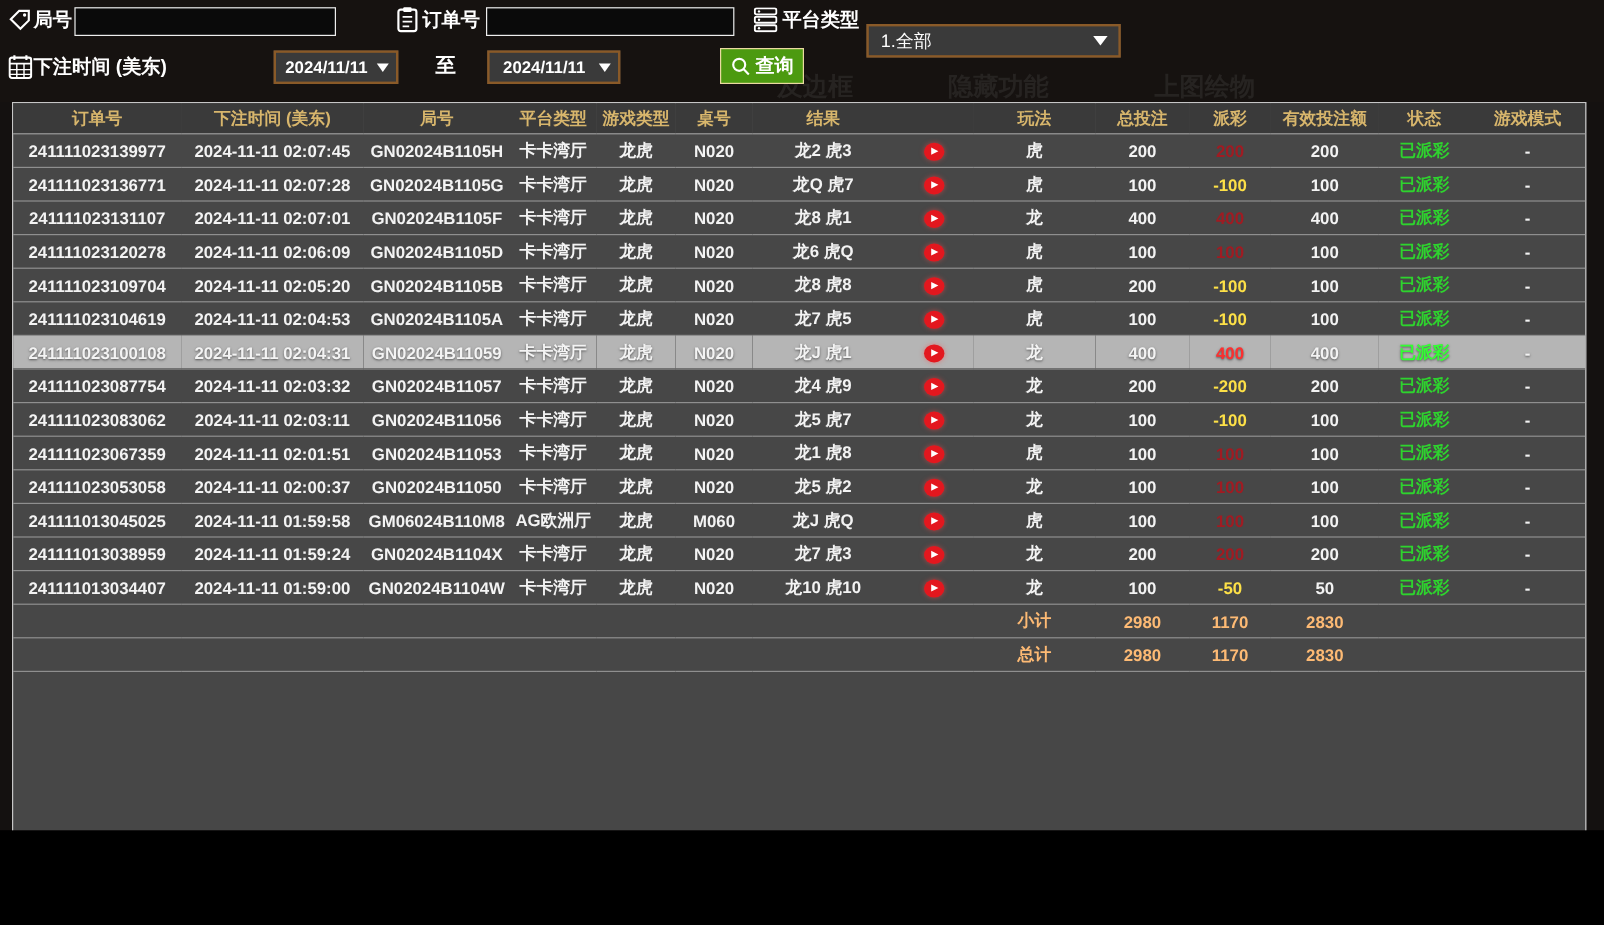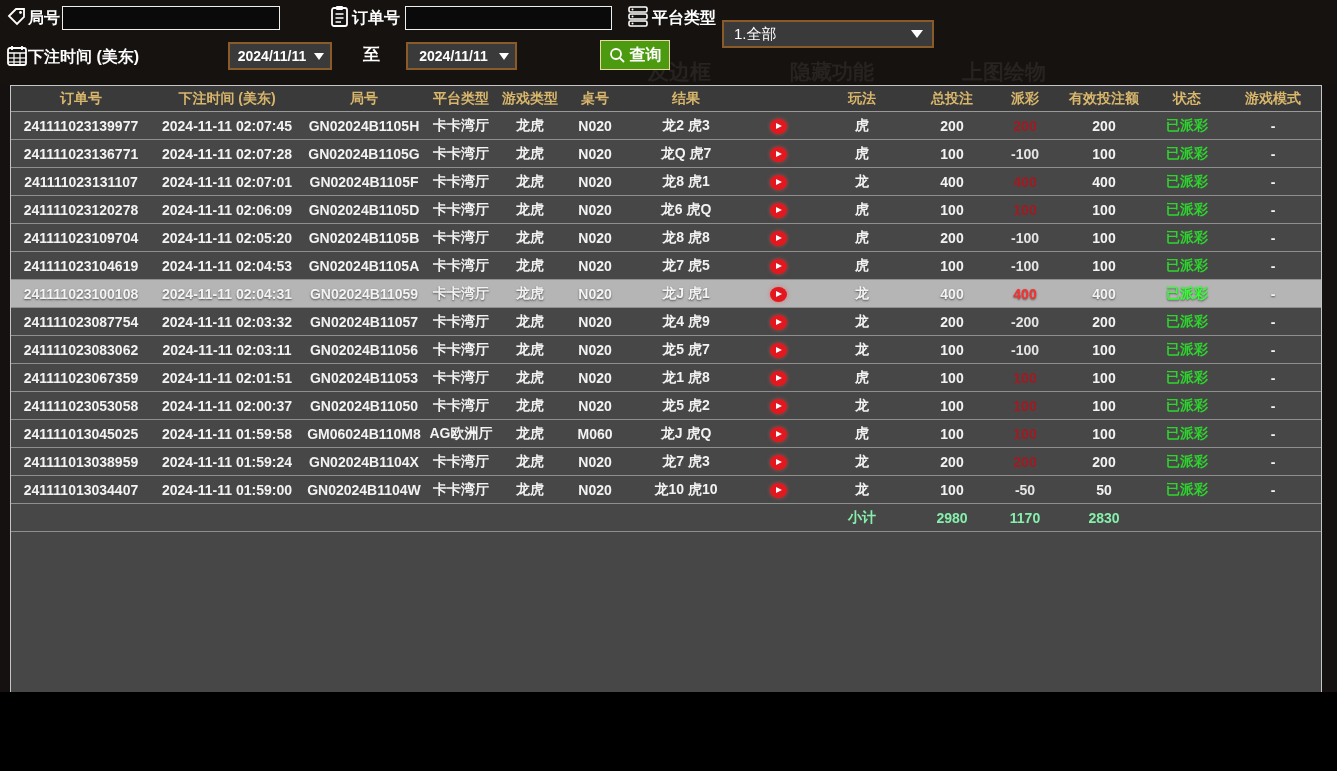--- a/index.html
+++ b/index.html
@@ -28,24 +28,24 @@
              border:1px solid #c6c6c6;box-sizing:border-box;z-index:2;}
   table{border-collapse:collapse;table-layout:fixed;width:1310px;}
   thead th{height:25px;background:#3a3a3a;color:#d8b66c;font-size:14px;font-weight:700;
            border-bottom:1px solid #9a9a9a;padding:0;white-space:nowrap;overflow:hidden;}
   tbody td{height:27px;text-align:center;font-size:14px;font-weight:700;color:#f3f3f3;
            border-bottom:1px solid #8f8f8f;padding:0;white-space:nowrap;overflow:hidden;}
   tr.hl{background:#b5b5b5;}
   tr.hl td{text-shadow:0 1px 2px rgba(0,0,0,.55);}
   td.pos{color:#a01b22;}
   tr.hl td.pos{color:#ff2e2e;}
-  td.neg{color:#e5e5e5;}
+  td.neg{color:#fde047;}
   td.status{color:#2ed32e;}
   tr.hl td.status{color:#33ff33;}
-  tr.sum td{color:#86efac;}
+  tr.sum td{color:#fdba74;}
   .play{display:inline-block;width:17px;height:15px;background:#e3171e;border-radius:50%;
         position:relative;box-shadow:0 0 4px rgba(255,70,70,.55);cursor:pointer;vertical-align:middle;}
   .play::after{content:'';position:absolute;left:6px;top:4px;width:0;height:0;
                border-left:6px solid #fff;border-top:3px solid transparent;border-bottom:3px solid transparent;}
 
   
   .pagebar{position:absolute;left:0;top:733px;width:100%;height:30px;background:#191919;z-index:2;}
   .pagebar .ptext{position:absolute;top:0;line-height:30px;font-size:14px;font-weight:700;color:#fde047;white-space:nowrap;}
   .pginput{position:absolute;left:1171px;top:4px;width:44px;height:18px;background:#121212;
            border:1px solid #e8e8e8;color:#fff;font-size:14px;font-weight:700;text-align:center;outline:none;}
@@ -417,20 +417,36 @@
             <td></td>
             <td></td>
             <td></td>
             <td>小计</td>
             <td>2980</td>
             <td>1170</td>
             <td>2830</td>
             <td></td>
             <td></td>
           </tr>
+          <tr class="sum">
+            <td></td>
+            <td></td>
+            <td></td>
+            <td></td>
+            <td></td>
+            <td></td>
+            <td></td>
+            <td></td>
+            <td>总计</td>
+            <td>2980</td>
+            <td>1170</td>
+            <td>2830</td>
+            <td></td>
+            <td></td>
+          </tr>
         </tbody>
     </table>
   </div>
 
   <div class="pagebar">
     <span class="ptext" style="left:824px;">
       <span>每页显示:</span>
       <span>20</span>
     </span>
     <span class="ptext" style="left:1009px;">

